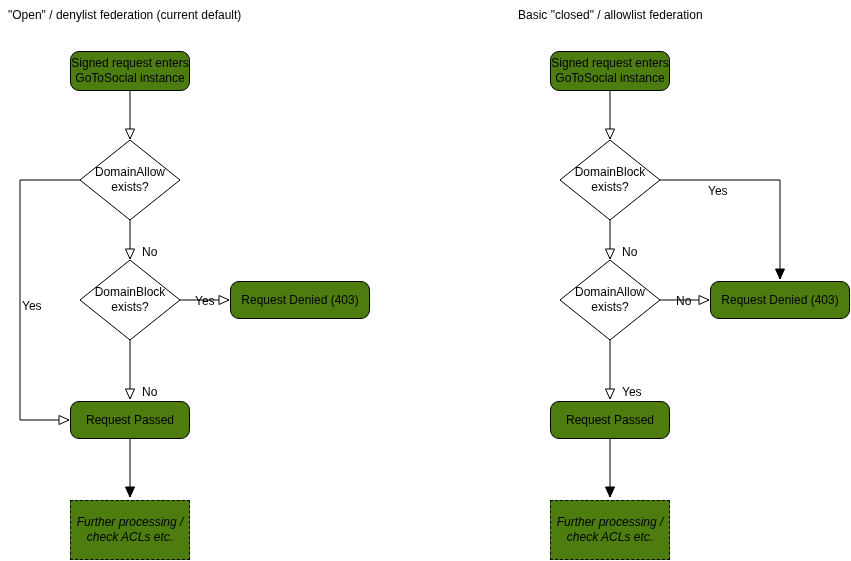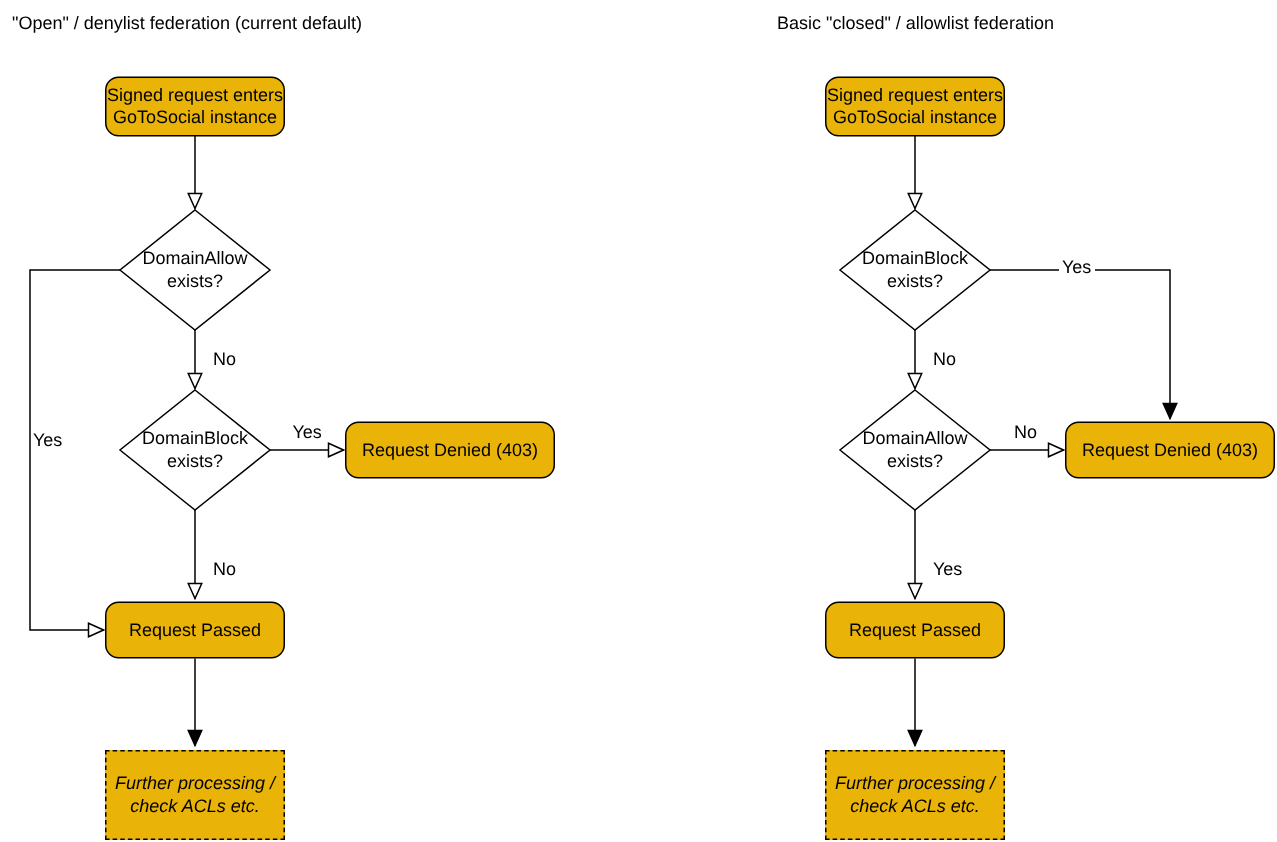--- a/index.html
+++ b/index.html
@@ -13,39 +13,39 @@
     font-size: 12px;
     overflow: hidden;
   }
   svg.wires { position: absolute; left: 0; top: 0; }
   .title { position: absolute; white-space: nowrap; }
   .node {
     position: absolute;
     box-sizing: border-box;
     border: 1px solid #000000;
     border-radius: 9px;
-    background: #eab308;
+    background: #4d7c0f;
     display: flex;
     flex-direction: column;
     align-items: center;
     justify-content: center;
     text-align: center;
     line-height: 15px;
   }
   .node span { display: block; white-space: nowrap; }
   .node.dashed { border-style: dashed; border-radius: 0; font-style: italic; }
   .dlabel {
     position: absolute;
     width: 100px;
     text-align: center;
     line-height: 15px;
     pointer-events: none;
   }
   .dlabel span { display: block; }
-  .elabel { position: absolute; line-height: 13px; white-space: nowrap; }
+  .elabel { position: absolute; line-height: 13px; white-space: nowrap; margin-top: 13px; }
   .elabel.onwire { background: #ffffff; padding: 0 2px; }
 </style>
 </head>
 <body>
 
 <div class="canvas">
 
   <svg class="wires" width="851" height="561">
     <defs>
       <marker id="arrow-open" viewBox="0 0 12 12" refX="11" refY="6" markerWidth="12" markerHeight="12" orient="auto" markerUnits="userSpaceOnUse">

